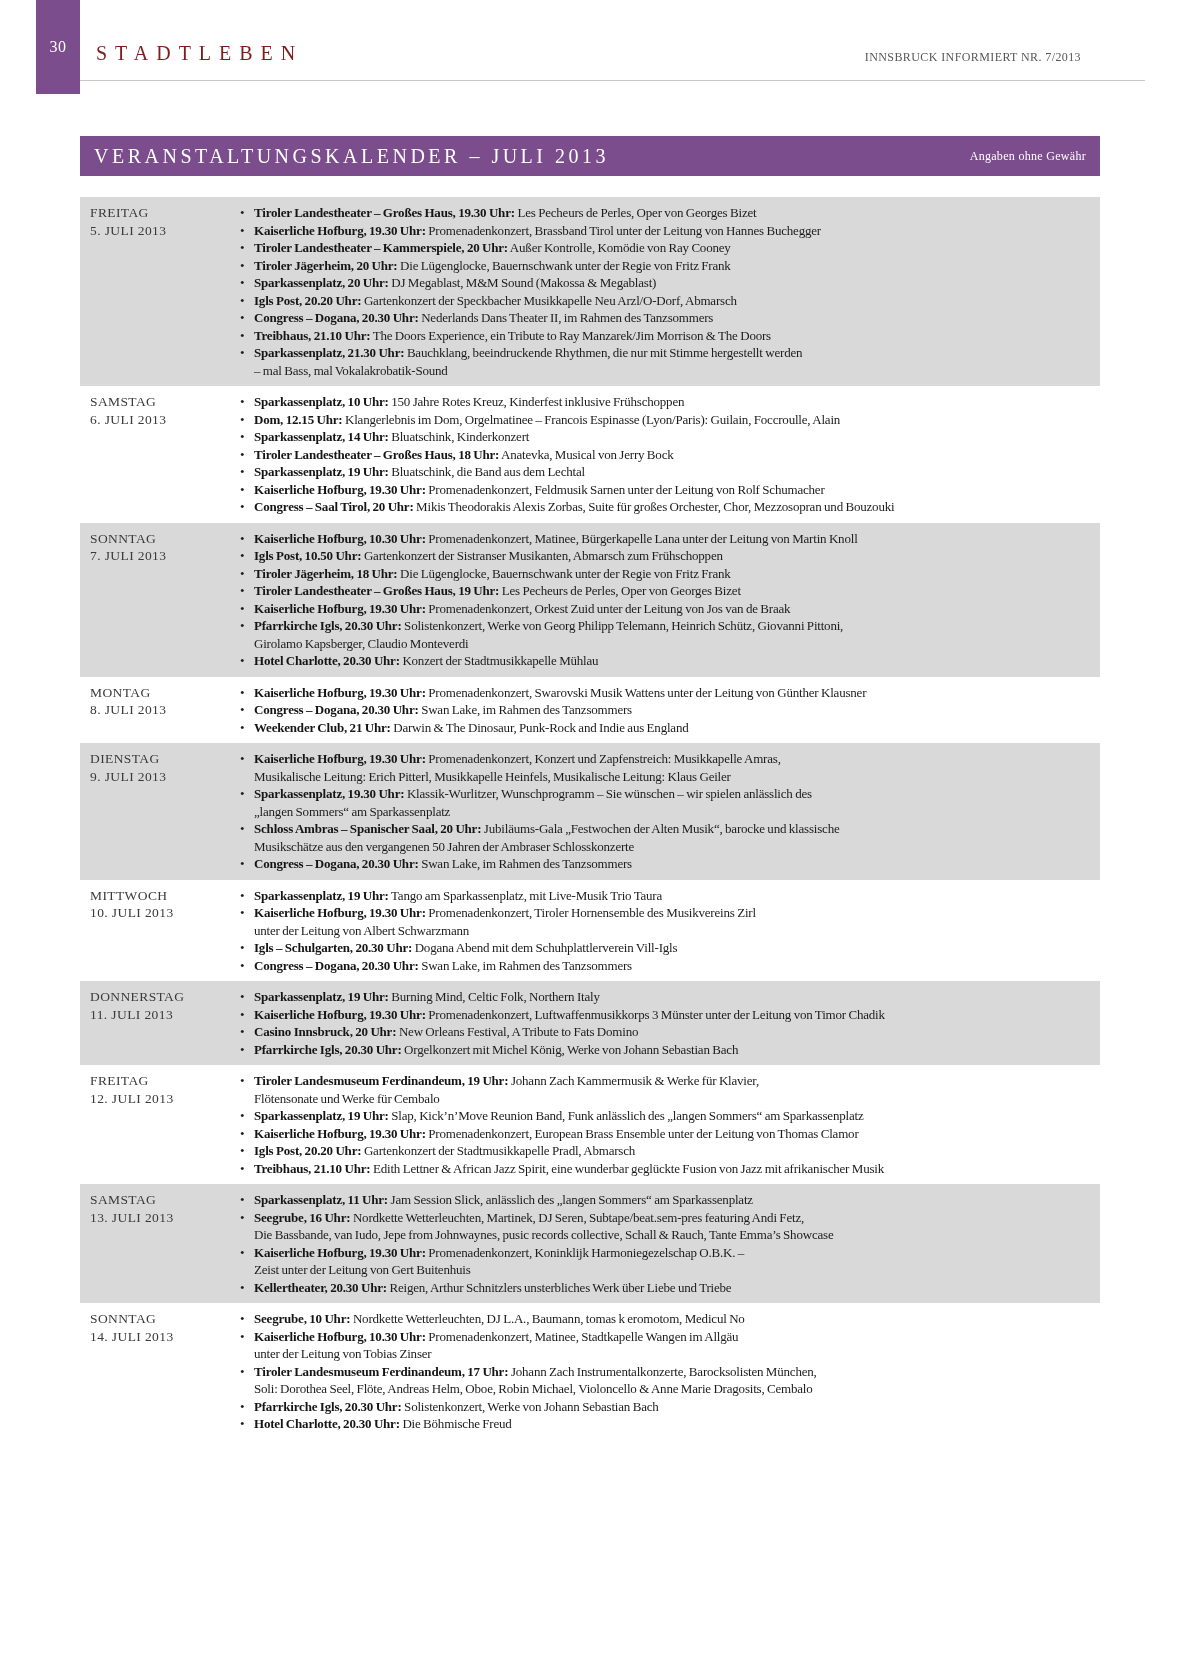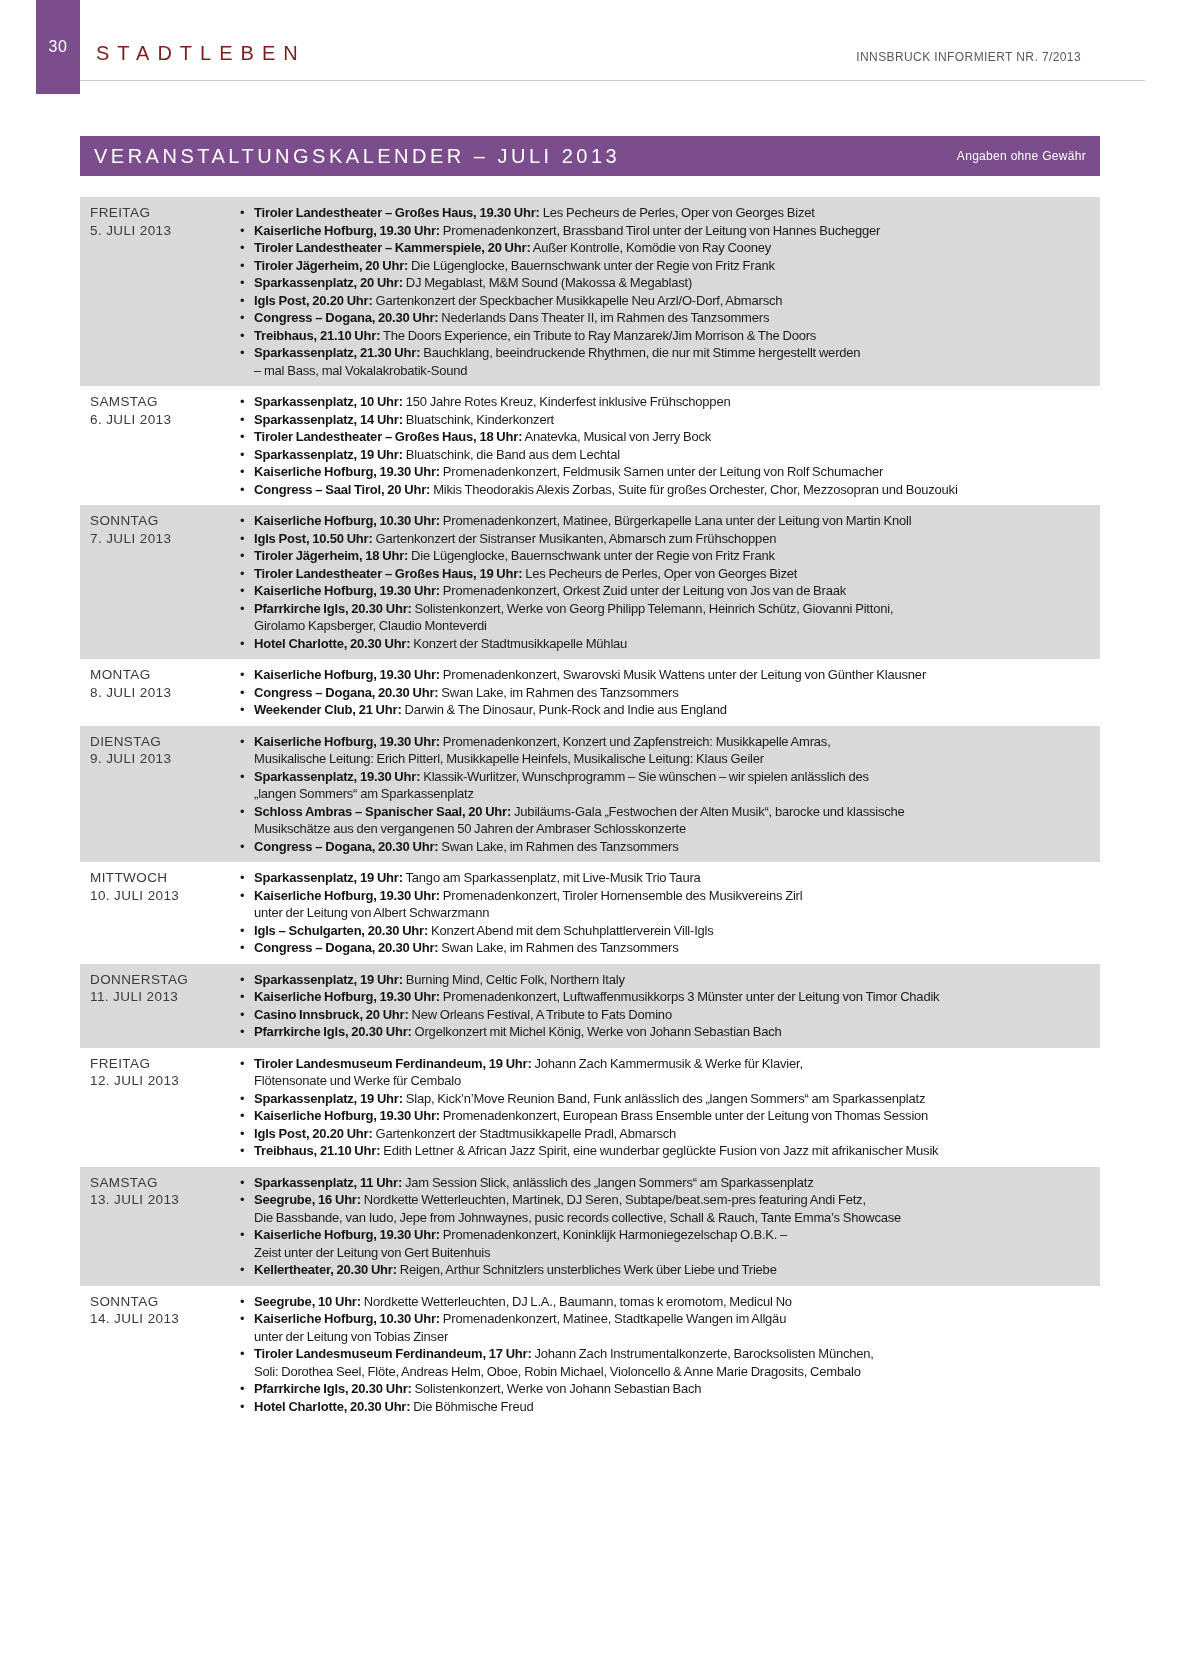--- a/index.html
+++ b/index.html
@@ -5,21 +5,21 @@
   :root{
     --accent:#7c4d8c;
     --shade:#d9d9d9;
   }
   *{ box-sizing:border-box; }
   html,body{ margin:0; padding:0; background:#ffffff; }
   .page{
     position:relative;
     width:1181px; height:1654px;
     background:#fff;
-    font-family:Liberation Sans, sans-serif;
+    font-family:Liberation Serif, serif;
     overflow:hidden;
     margin:0 auto;
     border-radius:30px;
   }
 
   
   .masthead{ position:absolute; top:0; left:0; right:0; height:96px; }
   .masthead-rule{
     position:absolute; top:80px; left:36px; right:36px;
     height:1px; background:#c9c9c9;
@@ -128,20 +128,21 @@
 – mal Bass, mal Vokalakrobatik-Sound</span></p>
         </div>
       </section>
       <section class="day-row">
         <div class="day-label">
           <div class="day-name">SAMSTAG</div>
           <div class="day-date">6. JULI 2013</div>
         </div>
         <div class="events">
           <p class="event"><span class="bullet">•</span><strong class="venue">Sparkassenplatz, 10 Uhr:</strong><span class="desc"> 150 Jahre Rotes Kreuz, Kinderfest inklusive Frühschoppen</span></p>
+          <p class="event"><span class="bullet">•</span><strong class="venue">Dom, 12.15 Uhr:</strong><span class="desc"> Klangerlebnis im Dom, Orgelmatinee – Francois Espinasse (Lyon/Paris): Guilain, Foccroulle, Alain</span></p>
           <p class="event"><span class="bullet">•</span><strong class="venue">Sparkassenplatz, 14 Uhr:</strong><span class="desc"> Bluatschink, Kinderkonzert</span></p>
           <p class="event"><span class="bullet">•</span><strong class="venue">Tiroler Landestheater – Großes Haus, 18 Uhr:</strong><span class="desc"> Anatevka, Musical von Jerry Bock</span></p>
           <p class="event"><span class="bullet">•</span><strong class="venue">Sparkassenplatz, 19 Uhr:</strong><span class="desc"> Bluatschink, die Band aus dem Lechtal</span></p>
           <p class="event"><span class="bullet">•</span><strong class="venue">Kaiserliche Hofburg, 19.30 Uhr:</strong><span class="desc"> Promenadenkonzert, Feldmusik Sarnen unter der Leitung von Rolf Schumacher</span></p>
           <p class="event"><span class="bullet">•</span><strong class="venue">Congress – Saal Tirol, 20 Uhr:</strong><span class="desc"> Mikis Theodorakis Alexis Zorbas, Suite für großes Orchester, Chor, Mezzosopran und Bouzouki</span></p>
         </div>
       </section>
       <section class="day-row shaded">
         <div class="day-label">
           <div class="day-name">SONNTAG</div>
@@ -186,21 +187,21 @@
       </section>
       <section class="day-row">
         <div class="day-label">
           <div class="day-name">MITTWOCH</div>
           <div class="day-date">10. JULI 2013</div>
         </div>
         <div class="events">
           <p class="event"><span class="bullet">•</span><strong class="venue">Sparkassenplatz, 19 Uhr:</strong><span class="desc"> Tango am Sparkassenplatz, mit Live-Musik Trio Taura</span></p>
           <p class="event"><span class="bullet">•</span><strong class="venue">Kaiserliche Hofburg, 19.30 Uhr:</strong><span class="desc"> Promenadenkonzert, Tiroler Hornensemble des Musikvereins Zirl
 unter der Leitung von Albert Schwarzmann</span></p>
-          <p class="event"><span class="bullet">•</span><strong class="venue">Igls – Schulgarten, 20.30 Uhr:</strong><span class="desc"> Konzert Abend mit dem Schuhplattlerverein Vill-Igls</span></p>
+          <p class="event"><span class="bullet">•</span><strong class="venue">Igls – Schulgarten, 20.30 Uhr:</strong><span class="desc"> Dogana Abend mit dem Schuhplattlerverein Vill-Igls</span></p>
           <p class="event"><span class="bullet">•</span><strong class="venue">Congress – Dogana, 20.30 Uhr:</strong><span class="desc"> Swan Lake, im Rahmen des Tanzsommers</span></p>
         </div>
       </section>
       <section class="day-row shaded">
         <div class="day-label">
           <div class="day-name">DONNERSTAG</div>
           <div class="day-date">11. JULI 2013</div>
         </div>
         <div class="events">
           <p class="event"><span class="bullet">•</span><strong class="venue">Sparkassenplatz, 19 Uhr:</strong><span class="desc"> Burning Mind, Celtic Folk, Northern Italy</span></p>
@@ -211,21 +212,21 @@
       </section>
       <section class="day-row">
         <div class="day-label">
           <div class="day-name">FREITAG</div>
           <div class="day-date">12. JULI 2013</div>
         </div>
         <div class="events">
           <p class="event"><span class="bullet">•</span><strong class="venue">Tiroler Landesmuseum Ferdinandeum, 19 Uhr:</strong><span class="desc"> Johann Zach Kammermusik &amp; Werke für Klavier,
 Flötensonate und Werke für Cembalo</span></p>
           <p class="event"><span class="bullet">•</span><strong class="venue">Sparkassenplatz, 19 Uhr:</strong><span class="desc"> Slap, Kick’n’Move Reunion Band, Funk anlässlich des „langen Sommers“ am Sparkassenplatz</span></p>
-          <p class="event"><span class="bullet">•</span><strong class="venue">Kaiserliche Hofburg, 19.30 Uhr:</strong><span class="desc"> Promenadenkonzert, European Brass Ensemble unter der Leitung von Thomas Session</span></p>
+          <p class="event"><span class="bullet">•</span><strong class="venue">Kaiserliche Hofburg, 19.30 Uhr:</strong><span class="desc"> Promenadenkonzert, European Brass Ensemble unter der Leitung von Thomas Clamor</span></p>
           <p class="event"><span class="bullet">•</span><strong class="venue">Igls Post, 20.20 Uhr:</strong><span class="desc"> Gartenkonzert der Stadtmusikkapelle Pradl, Abmarsch</span></p>
           <p class="event"><span class="bullet">•</span><strong class="venue">Treibhaus, 21.10 Uhr:</strong><span class="desc"> Edith Lettner &amp; African Jazz Spirit, eine wunderbar geglückte Fusion von Jazz mit afrikanischer Musik</span></p>
         </div>
       </section>
       <section class="day-row shaded">
         <div class="day-label">
           <div class="day-name">SAMSTAG</div>
           <div class="day-date">13. JULI 2013</div>
         </div>
         <div class="events">

